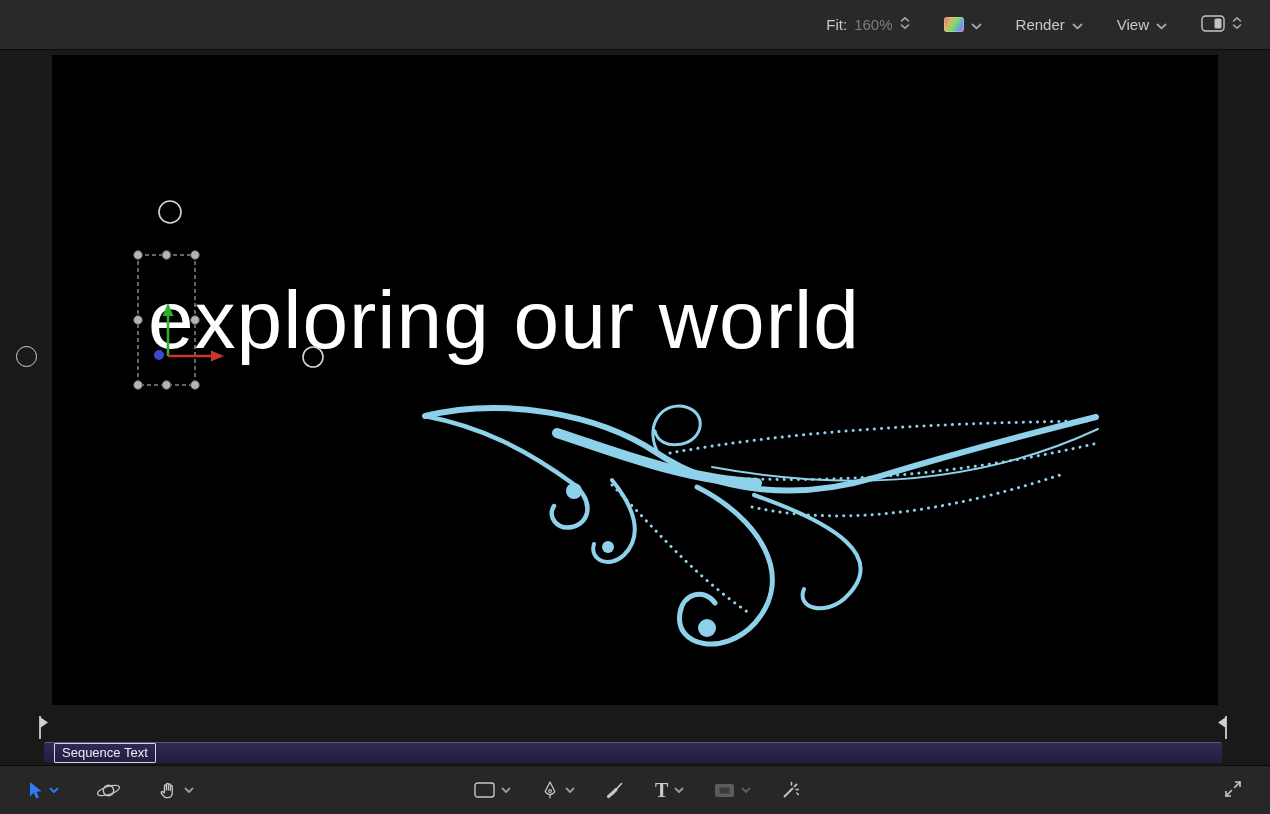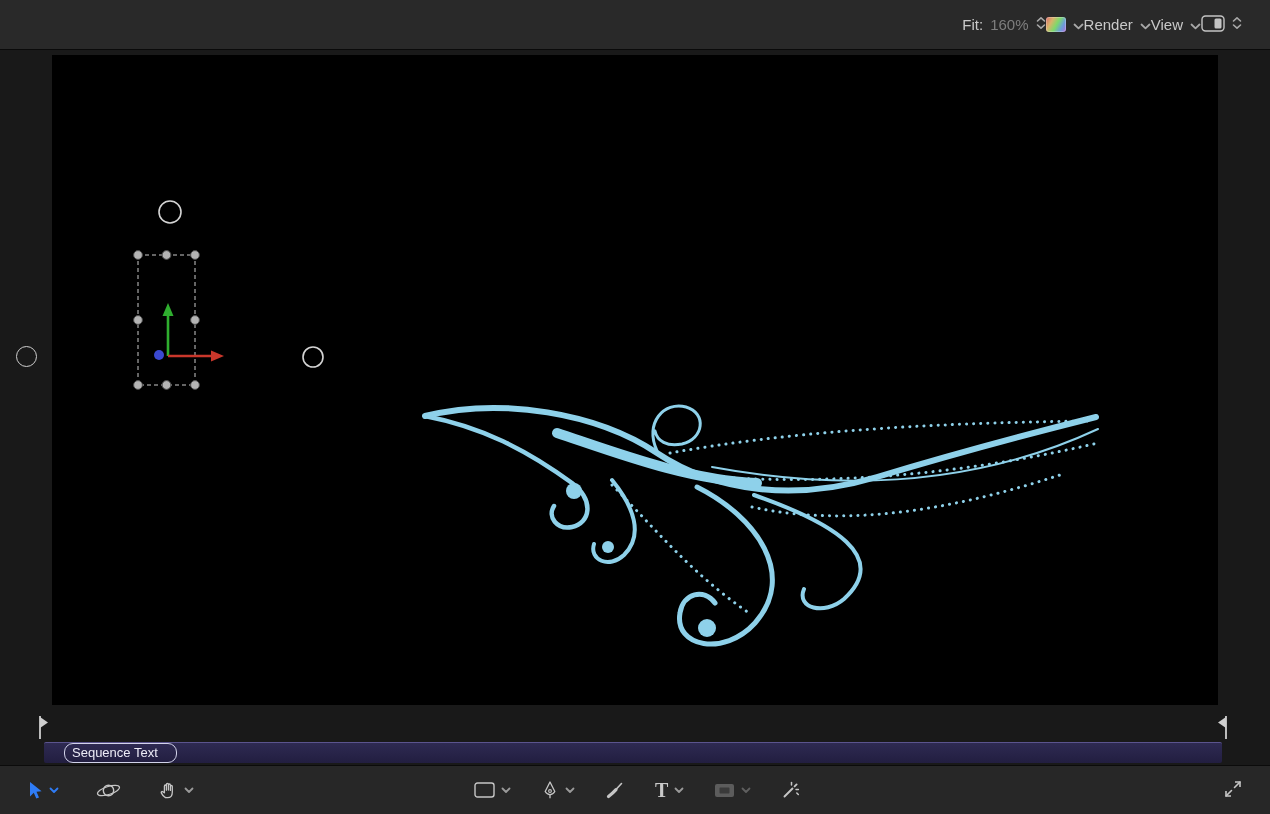--- a/index.html
+++ b/index.html
@@ -5,21 +5,21 @@
   *{margin:0;padding:0;box-sizing:border-box}
   html,body{width:1270px;height:814px;overflow:hidden}
   body{background:#1a1a1a;font-family:"Liberation Sans",sans-serif;position:relative;
        --accent-blue:#2f7cf6;--flourish-blue:#8ed1ea;--arrow-green:#2fae2f;
        --arrow-red:#c9372b;--anchor-blue:#3b49d1;--sequence-bar-purple:#2e2a52}
   .app{position:absolute;inset:0}
 
   
   .top-toolbar{position:absolute;top:0;left:0;right:0;height:50px;background:#292929;
     border-bottom:1px solid #0a0a0a;display:flex;align-items:center;justify-content:flex-end;
-    padding-right:28px;color:#c9c9c9;font-size:15px}
+    gap:34px;padding-right:28px;color:#c9c9c9;font-size:15px}
   .tb-group{display:flex;align-items:center;gap:7px;cursor:default}
   .zoom-value{color:#7e7e7e}
   .swatch{width:20px;height:15px;border-radius:3px;
     background:linear-gradient(120deg,#d96a6a 0%,#d9b36a 28%,#7ed96a 52%,#6a9ed9 76%,#b06ad9 100%);
     box-shadow:inset 0 0 0 1px rgba(255,255,255,.25)}
 
   
   .workspace{position:absolute;top:50px;left:0;right:0;bottom:49px;background:#191919}
   .canvas{position:absolute;left:52px;top:5px;width:1166px;height:650px;background:#000;overflow:hidden}
   .headline{position:absolute;left:96px;top:224px;font-size:82px;font-weight:200;color:#ffffff;
@@ -29,21 +29,21 @@
   .gutter-circle{position:absolute;left:16px;top:296px;width:21px;height:21px;
     border:1.5px solid #cfcfcf;border-radius:50%}
 
   
   .pin{position:absolute}
   .pin-left{left:38px;top:665px}
   .pin-right{left:1217px;top:665px}
   .sequence-bar{position:absolute;left:44px;top:692px;width:1178px;height:21px;border-radius:2px;
     background:linear-gradient(var(--sequence-bar-purple),#221e40);
     border-top:1px solid #5b548e;display:flex;align-items:center}
-  .seq-name-box{margin-left:20px;border:1px solid #d2d3ea;border-radius:9px;padding:0 18px 1px 7px;
+  .seq-name-box{margin-left:10px;border:1px solid #d2d3ea;border-radius:1px;padding:0 7px 1px 7px;
     color:#ecebf6;font-size:13px;line-height:17px}
 
   
   .bottom-toolbar{position:absolute;left:0;right:0;bottom:0;height:49px;background:#272727;
     border-top:1px solid #0b0b0b}
   .tools-left{position:absolute;left:28px;top:0;height:100%;display:flex;align-items:center;gap:36px}
   .tools-center{position:absolute;left:474px;top:0;height:100%;display:flex;align-items:center;gap:30px}
   .tool{display:flex;align-items:center;gap:6px;cursor:default}
   .tool-select svg.main{color:var(--accent-blue)}
   .chev-blue path{stroke:var(--accent-blue)}
@@ -107,20 +107,21 @@
             <path d="M1.5 6 L5 2.8 L8.5 6" fill="none" stroke="#a8a8a8" stroke-width="1.6" stroke-linecap="round" stroke-linejoin="round"></path>
             <path d="M1.5 10 L5 13.2 L8.5 10" fill="none" stroke="#a8a8a8" stroke-width="1.6" stroke-linecap="round" stroke-linejoin="round"></path>
           </svg>
       </span>
     </div>
   </header>
 
   <div class="workspace">
 
     <div class="canvas">
+      <div class="headline">exploring our world</div>
 
       <svg class="flourish" width="1166" height="650" viewBox="0 0 1166 650" fill="none">
         <g stroke="currentColor" stroke-linecap="round" fill="none">
           <path d="M373 361 C450 342 545 358 605 398 C665 438 745 446 825 422 C905 398 980 378 1044 362" stroke-width="6"></path>
           <path d="M505 378 C565 398 635 425 705 428" stroke-width="10"></path>
           <path d="M605 396 C592 368 612 346 634 352 C655 358 652 384 630 389 C615 392 605 386 603 376" stroke-width="3"></path>
           <path d="M373 361 C430 372 475 395 520 428 C543 446 538 468 520 472 C505 475 495 462 502 451" stroke-width="4.5"></path>
           <path d="M560 425 C582 452 592 480 572 500 C557 514 537 505 542 489" stroke-width="4"></path>
           <path d="M645 432 C705 462 745 520 703 568 C672 602 622 592 628 558 C631 538 652 533 663 548" stroke-width="5"></path>
           <path d="M702 440 C782 468 838 502 792 544 C772 561 744 553 752 534" stroke-width="4"></path>

